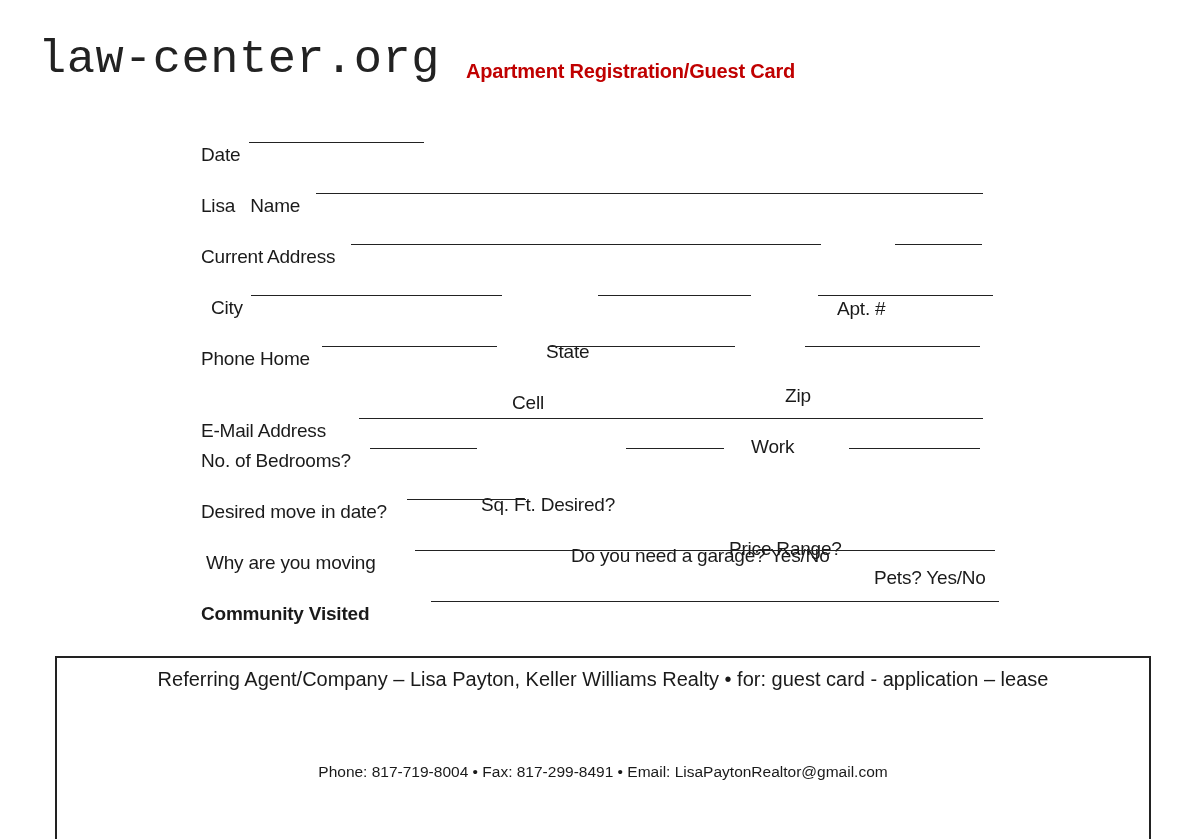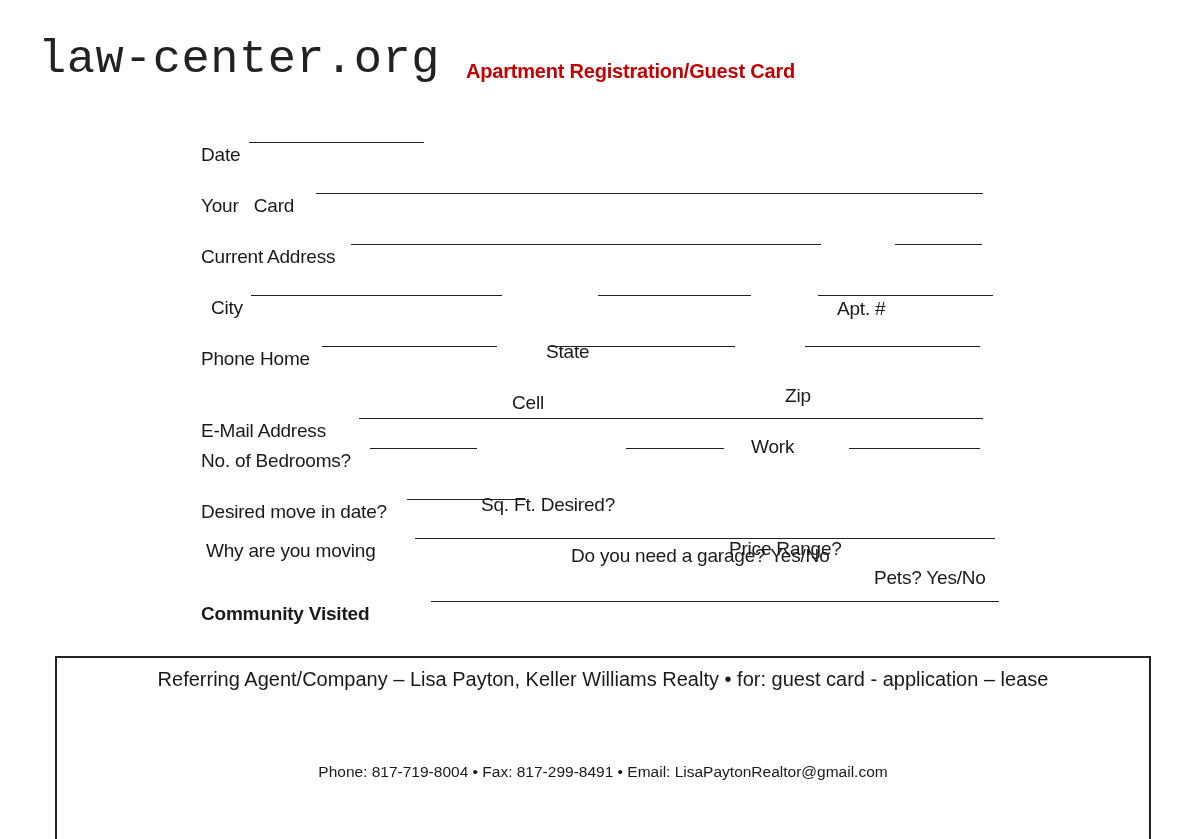--- a/index.html
+++ b/index.html
@@ -23,21 +23,21 @@
 
 <div class="watermark">law-center.org</div>
 <div class="title">Apartment Registration/Guest Card</div>
 
 <div class="row" style="top:122px;">
   <span class="seg" style="left:0;">Date</span>
   <span class="seg line" style="left:48px;width:175px;top:2px;"></span>
 </div>
 
 <div class="row" style="top:173px;">
-  <span class="seg" style="left:0;">Your   Card</span>
+  <span class="seg" style="left:0;">Lisa   Name</span>
   <span class="seg line" style="left:115px;width:667px;top:2px;"></span>
 </div>
 
 <div class="row" style="top:224px;">
   <span class="seg" style="left:0;">Current Address</span>
   <span class="seg line" style="left:150px;width:470px;top:2px;"></span>
   <span class="seg" style="left:636px;margin-top:8px;">Apt. #</span>
   <span class="seg line" style="left:694px;width:87px;top:2px;"></span>
 </div>
 
@@ -73,21 +73,21 @@
   <span class="seg line" style="left:648px;width:131px;top:2px;"></span>
 </div>
 
 <div class="row" style="top:479px;">
   <span class="seg" style="left:0;">Desired move in date?</span>
   <span class="seg line" style="left:206px;width:119px;top:2px;"></span>
   <span class="seg" style="left:370px;">Do you need a garage? Yes/No</span>
   <span class="seg" style="left:673px;">Pets? Yes/No</span>
 </div>
 
-<div class="row" style="top:518px;">
+<div class="row" style="top:530px;">
   <span class="seg" style="left:5px;">Why are you moving</span>
   <span class="seg line" style="left:214px;width:580px;top:2px;"></span>
 </div>
 
 <div class="row" style="top:581px;font-weight:bold;">
   <span class="seg" style="left:0;">Community Visited</span>
   <span class="seg line" style="left:230px;width:568px;top:2px;"></span>
 </div>
 
 <div class="footer">

